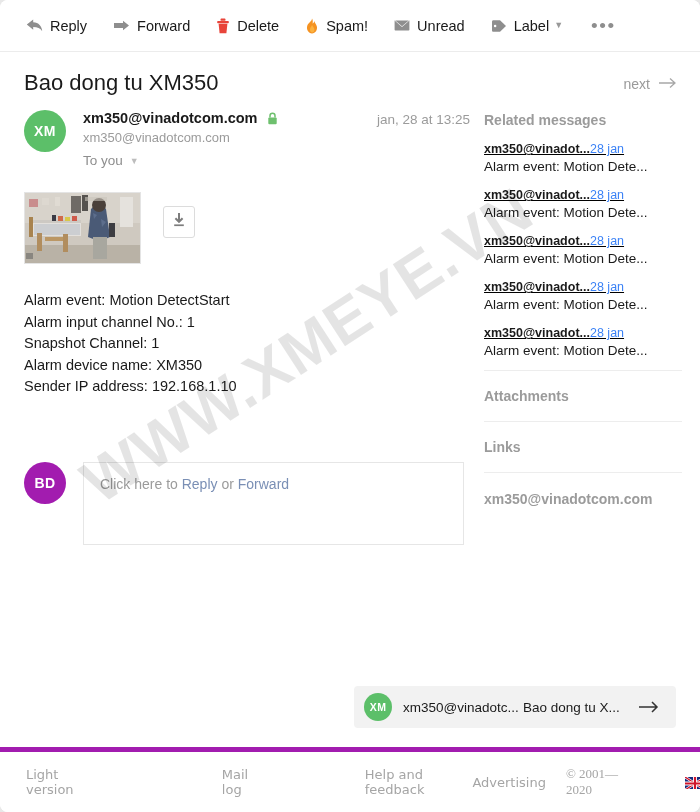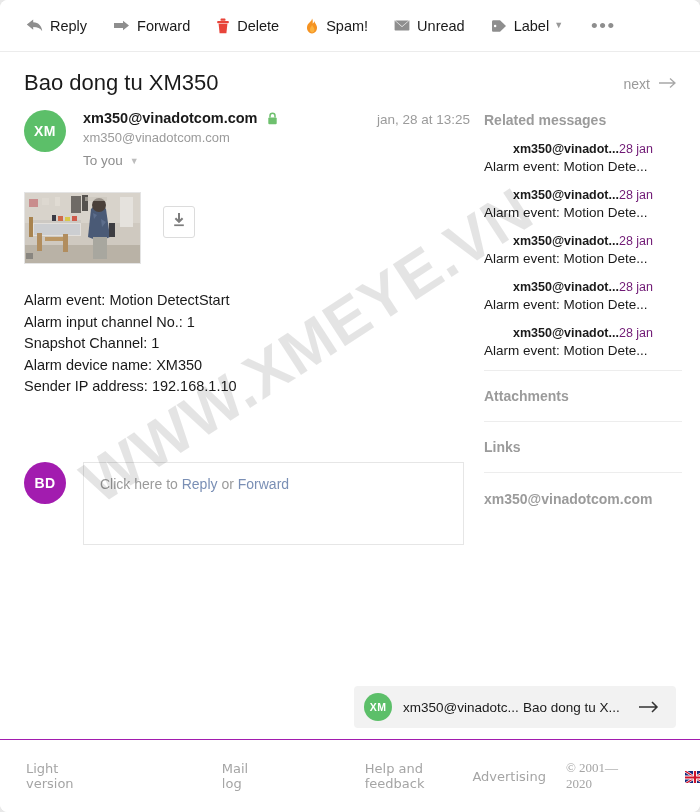--- a/index.html
+++ b/index.html
@@ -122,23 +122,23 @@
   }
   .reply-box a { color: #7a8fb5; cursor: pointer; }
 
   
   .side-title {
     font-size: 14px; color: #9b9b9b; font-weight: 700;
     margin-bottom: 14px;
   }
   .rel-list { position: relative; max-height: 228px; overflow: hidden; }
   .rel-item { margin-bottom: 14px; cursor: pointer; }
-  .rel-top { display: flex; justify-content: center; align-items: baseline; }
+  .rel-top { display: flex; justify-content: flex-start; align-items: baseline; text-decoration: underline; }
   .rel-from { font-size: 12.5px; font-weight: 700; color: #1a1a1a; }
-  .rel-date { font-size: 12.5px; color: #701a75; }
+  .rel-date { font-size: 12.5px; color: #3b82f6; }
   .rel-subj { font-size: 13.5px; color: #1a1a1a; margin-top: 3px; }
   .side-sep { border-top: 1px solid #ededed; margin: 0 0 0 0; }
   .side-sec {
     font-size: 14px; color: #9b9b9b; font-weight: 700;
     padding: 17px 0 17px 0; cursor: pointer;
   }
   .side-sec.last { cursor: default; line-height: 19px; }
 
   
   .next-strip {
@@ -148,22 +148,22 @@
     display: flex; align-items: center; padding: 0 16px 0 10px;
     cursor: pointer;
   }
   .next-strip .avatar { width: 28px; height: 28px; flex: 0 0 28px; font-size: 10.5px; }
   .ns-from { font-size: 13.5px; color: #1a1a1a; margin-left: 11px; width: 120px; overflow: hidden; white-space: nowrap; }
   .ns-subj { font-size: 13.5px; color: #1a1a1a; flex: 1; overflow: hidden; white-space: nowrap; }
   .ns-arrow { margin-left: 6px; display: flex; }
 
   
   .footer {
-    position: absolute; left: 0; bottom: 0; width: 700px; height: 73px;
-    border-top: 1px solid #a21caf; background: #fff;
+    position: absolute; left: 0; bottom: 0; width: 700px; height: 65px;
+    border-top: 5px solid #a21caf; background: #fff;
     display: flex; align-items: center;
   }
   .f-link {
     font-size: 13px; color: #a5a5a5; cursor: pointer;
     font-family: "DejaVu Sans", sans-serif;
   }
   .f-copy { font-size: 13px; color: #a5a5a5; font-family: Liberation Serif, serif; }
   .flag { width: 20px; height: 13px; position: relative; overflow: hidden; cursor: pointer; }
 
   

